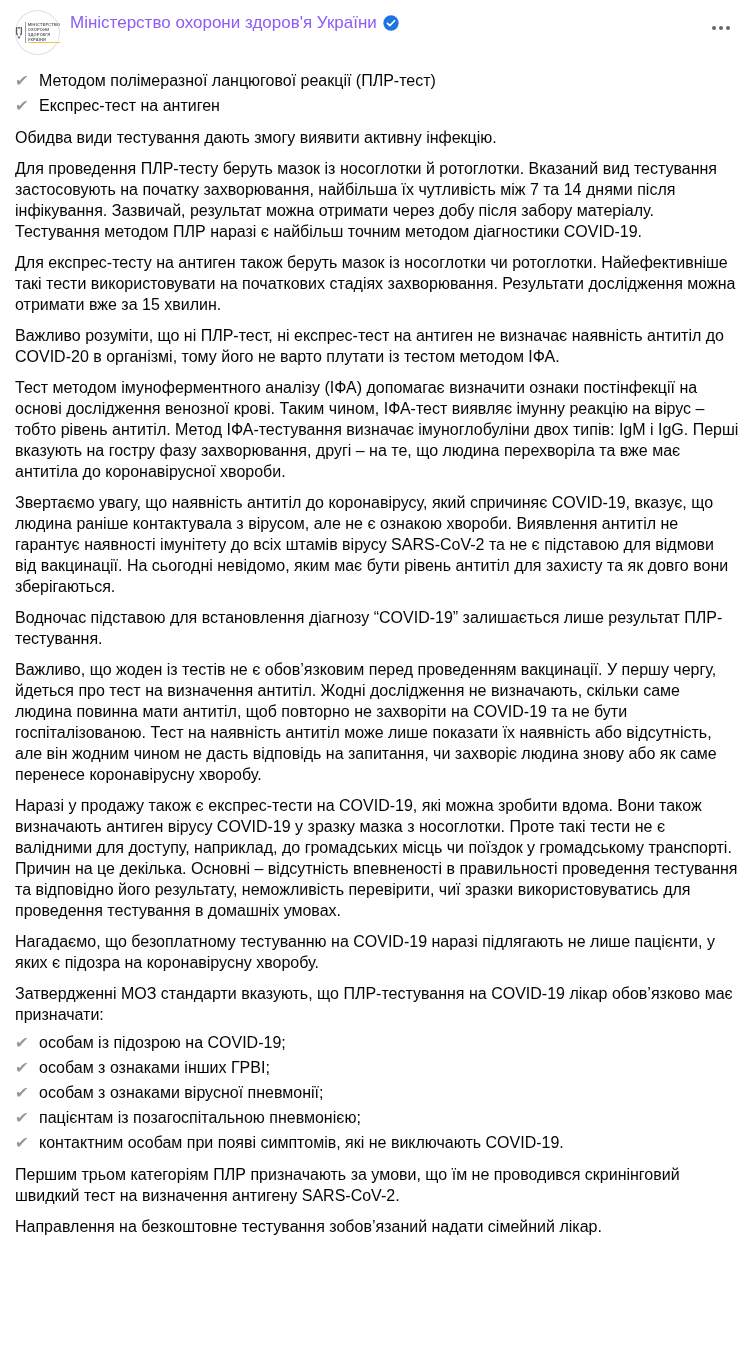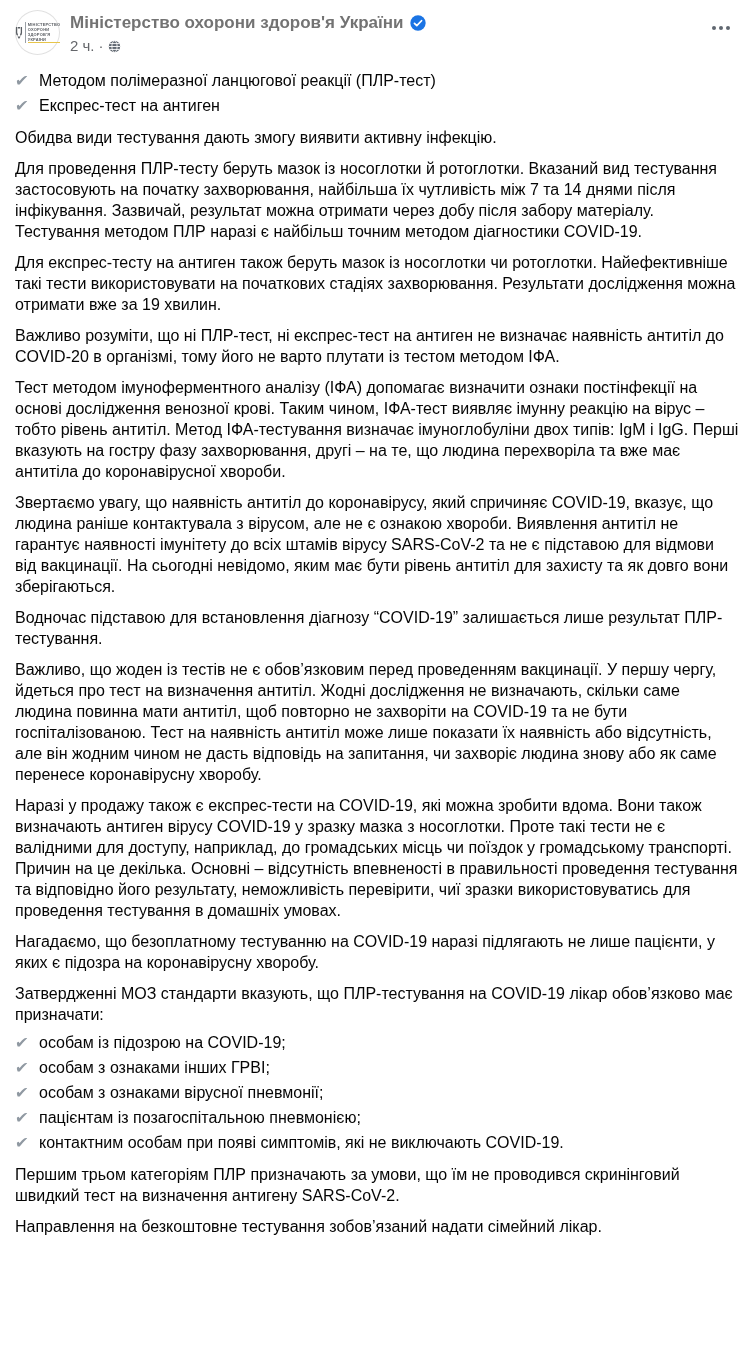--- a/index.html
+++ b/index.html
@@ -32,21 +32,21 @@
   .avatar-textcol { border-left: 1px solid #9aa0a6; padding-left: 2px; }
   .avatar-textcol .ln {
     font-size: 4px; line-height: 5px; letter-spacing: 0.2px;
     color: #5a5e63; font-weight: bold; white-space: nowrap;
   }
   .avatar-textcol .ln.accent { border-bottom: 1px solid #e7c54a; }
 
   .header-mid { margin-left: 10px; flex: 1 1 auto; min-width: 0; }
   .name-row { display: flex; align-items: center; gap: 6px; padding-top: 2px; }
   .page-name {
-    font-size: 17px; font-weight: 700; color: #737373;
+    font-size: 17px; font-weight: 400; color: #8b5cf6;
     line-height: 21px; text-decoration: none; cursor: pointer;
   }
   .verified { width: 16px; height: 16px; flex: 0 0 auto; display: inline-block; }
   .meta-row {
     display: flex; align-items: center; gap: 4px;
     margin-top: 3px; color: #65676b; font-size: 15px; line-height: 19px;
   }
   .meta-row .timestamp { cursor: pointer; }
   .meta-row .dot-sep { color: #65676b; }
   .globe { width: 13px; height: 13px; display: inline-block; margin-top: 1px; }
@@ -99,52 +99,41 @@
     </div>
 
     <div class="header-mid">
       <div class="name-row">
         <span class="page-name">Міністерство охорони здоров'я України</span>
         <svg class="verified" viewBox="0 0 24 24">
           <circle cx="12" cy="12" r="11.5" fill="#1b74e4"></circle>
           <path d="M6.7 12.6 L10.2 16 L17.3 8.6" fill="none" stroke="#ffffff" stroke-width="2.6" stroke-linecap="round" stroke-linejoin="round"></path>
         </svg>
       </div>
-      <div class="meta-row">
-        <span class="timestamp">2 ч.</span>
-        <span class="dot-sep">·</span>
-        <svg class="globe" viewBox="0 0 16 16">
-          <circle cx="8" cy="8" r="7" fill="#606770"></circle>
-          <ellipse cx="8" cy="8" rx="3.2" ry="7" fill="none" stroke="#ffffff" stroke-width="1.1"></ellipse>
-          <line x1="1" y1="8" x2="15" y2="8" stroke="#ffffff" stroke-width="1.1"></line>
-          <line x1="2.2" y1="4.4" x2="13.8" y2="4.4" stroke="#ffffff" stroke-width="1.1"></line>
-          <line x1="2.2" y1="11.6" x2="13.8" y2="11.6" stroke="#ffffff" stroke-width="1.1"></line>
-        </svg>
-      </div>
     </div>
 
     <button class="more-btn" aria-label="More options">
       <span class="dot"></span>
       <span class="dot"></span>
       <span class="dot"></span>
     </button>
   </div>
 
   <div class="post-text" id="post-text">
       <div class="check-line">
         <span class="check">✔</span>
         <span class="check-text">Методом полімеразної ланцюгової реакції (ПЛР-тест)</span>
       </div>
       <div class="check-line">
         <span class="check">✔</span>
         <span class="check-text">Експрес-тест на антиген</span>
       </div>
       <div class="para">Обидва види тестування дають змогу виявити активну інфекцію.</div>
       <div class="para">Для проведення ПЛР-тесту беруть мазок із носоглотки й ротоглотки. Вказаний вид тестування застосовують на початку захворювання, найбільша їх чутливість між 7 та 14 днями після інфікування. Зазвичай, результат можна отримати через добу після забору матеріалу. Тестування методом ПЛР наразі є найбільш точним методом діагностики COVID-19.</div>
-      <div class="para">Для експрес-тесту на антиген також беруть мазок із носоглотки чи ротоглотки. Найефективніше такі тести використовувати на початкових стадіях захворювання. Результати дослідження можна отримати вже за 19 хвилин.</div>
+      <div class="para">Для експрес-тесту на антиген також беруть мазок із носоглотки чи ротоглотки. Найефективніше такі тести використовувати на початкових стадіях захворювання. Результати дослідження можна отримати вже за 15 хвилин.</div>
       <div class="para">Важливо розуміти, що ні ПЛР-тест, ні експрес-тест на антиген не визначає наявність антитіл до COVID-20 в організмі, тому його не варто плутати із тестом методом ІФА.</div>
       <div class="para">Тест методом імуноферментного аналізу (ІФА) допомагає визначити ознаки постінфекції на основі дослідження венозної крові. Таким чином, ІФА-тест виявляє імунну реакцію на вірус – тобто рівень антитіл. Метод ІФА-тестування визначає імуноглобуліни двох типів: IgM і IgG. Перші вказують на гостру фазу захворювання, другі – на те, що людина перехворіла та вже має антитіла до коронавірусної хвороби.</div>
       <div class="para">Звертаємо увагу, що наявність антитіл до коронавірусу, який спричиняє COVID-19, вказує, що людина раніше контактувала з вірусом, але не є ознакою хвороби. Виявлення антитіл не гарантує наявності імунітету до всіх штамів вірусу SARS-CoV-2 та не є підставою для відмови від вакцинації. На сьогодні невідомо, яким має бути рівень антитіл для захисту та як довго вони зберігаються.</div>
       <div class="para">Водночас підставою для встановлення діагнозу “COVID-19” залишається лише результат ПЛР-тестування.</div>
       <div class="para">Важливо, що жоден із тестів не є обов’язковим перед проведенням вакцинації. У першу чергу, йдеться про тест на визначення антитіл. Жодні дослідження не визначають, скільки саме людина повинна мати антитіл, щоб повторно не захворіти на COVID-19 та не бути госпіталізованою. Тест на наявність антитіл може лише показати їх наявність або відсутність, але він жодним чином не дасть відповідь на запитання, чи захворіє людина знову або як саме перенесе коронавірусну хворобу.</div>
       <div class="para">Наразі у продажу також є експрес-тести на COVID-19, які можна зробити вдома. Вони також визначають антиген вірусу COVID-19 у зразку мазка з носоглотки. Проте такі тести не є валідними для доступу, наприклад, до громадських місць чи поїздок у громадському транспорті. Причин на це декілька. Основні – відсутність впевненості в правильності проведення тестування та відповідно його результату, неможливість перевірити, чиї зразки використовуватись для проведення тестування в домашніх умовах.</div>
       <div class="para">Нагадаємо, що безоплатному тестуванню на COVID-19 наразі підлягають не лише пацієнти, у яких є підозра на коронавірусну хворобу.</div>
       <div class="para">Затвердженні МОЗ стандарти вказують, що ПЛР-тестування на COVID-19 лікар обов’язково має призначати:</div>
       <div class="check-line">
         <span class="check">✔</span>

